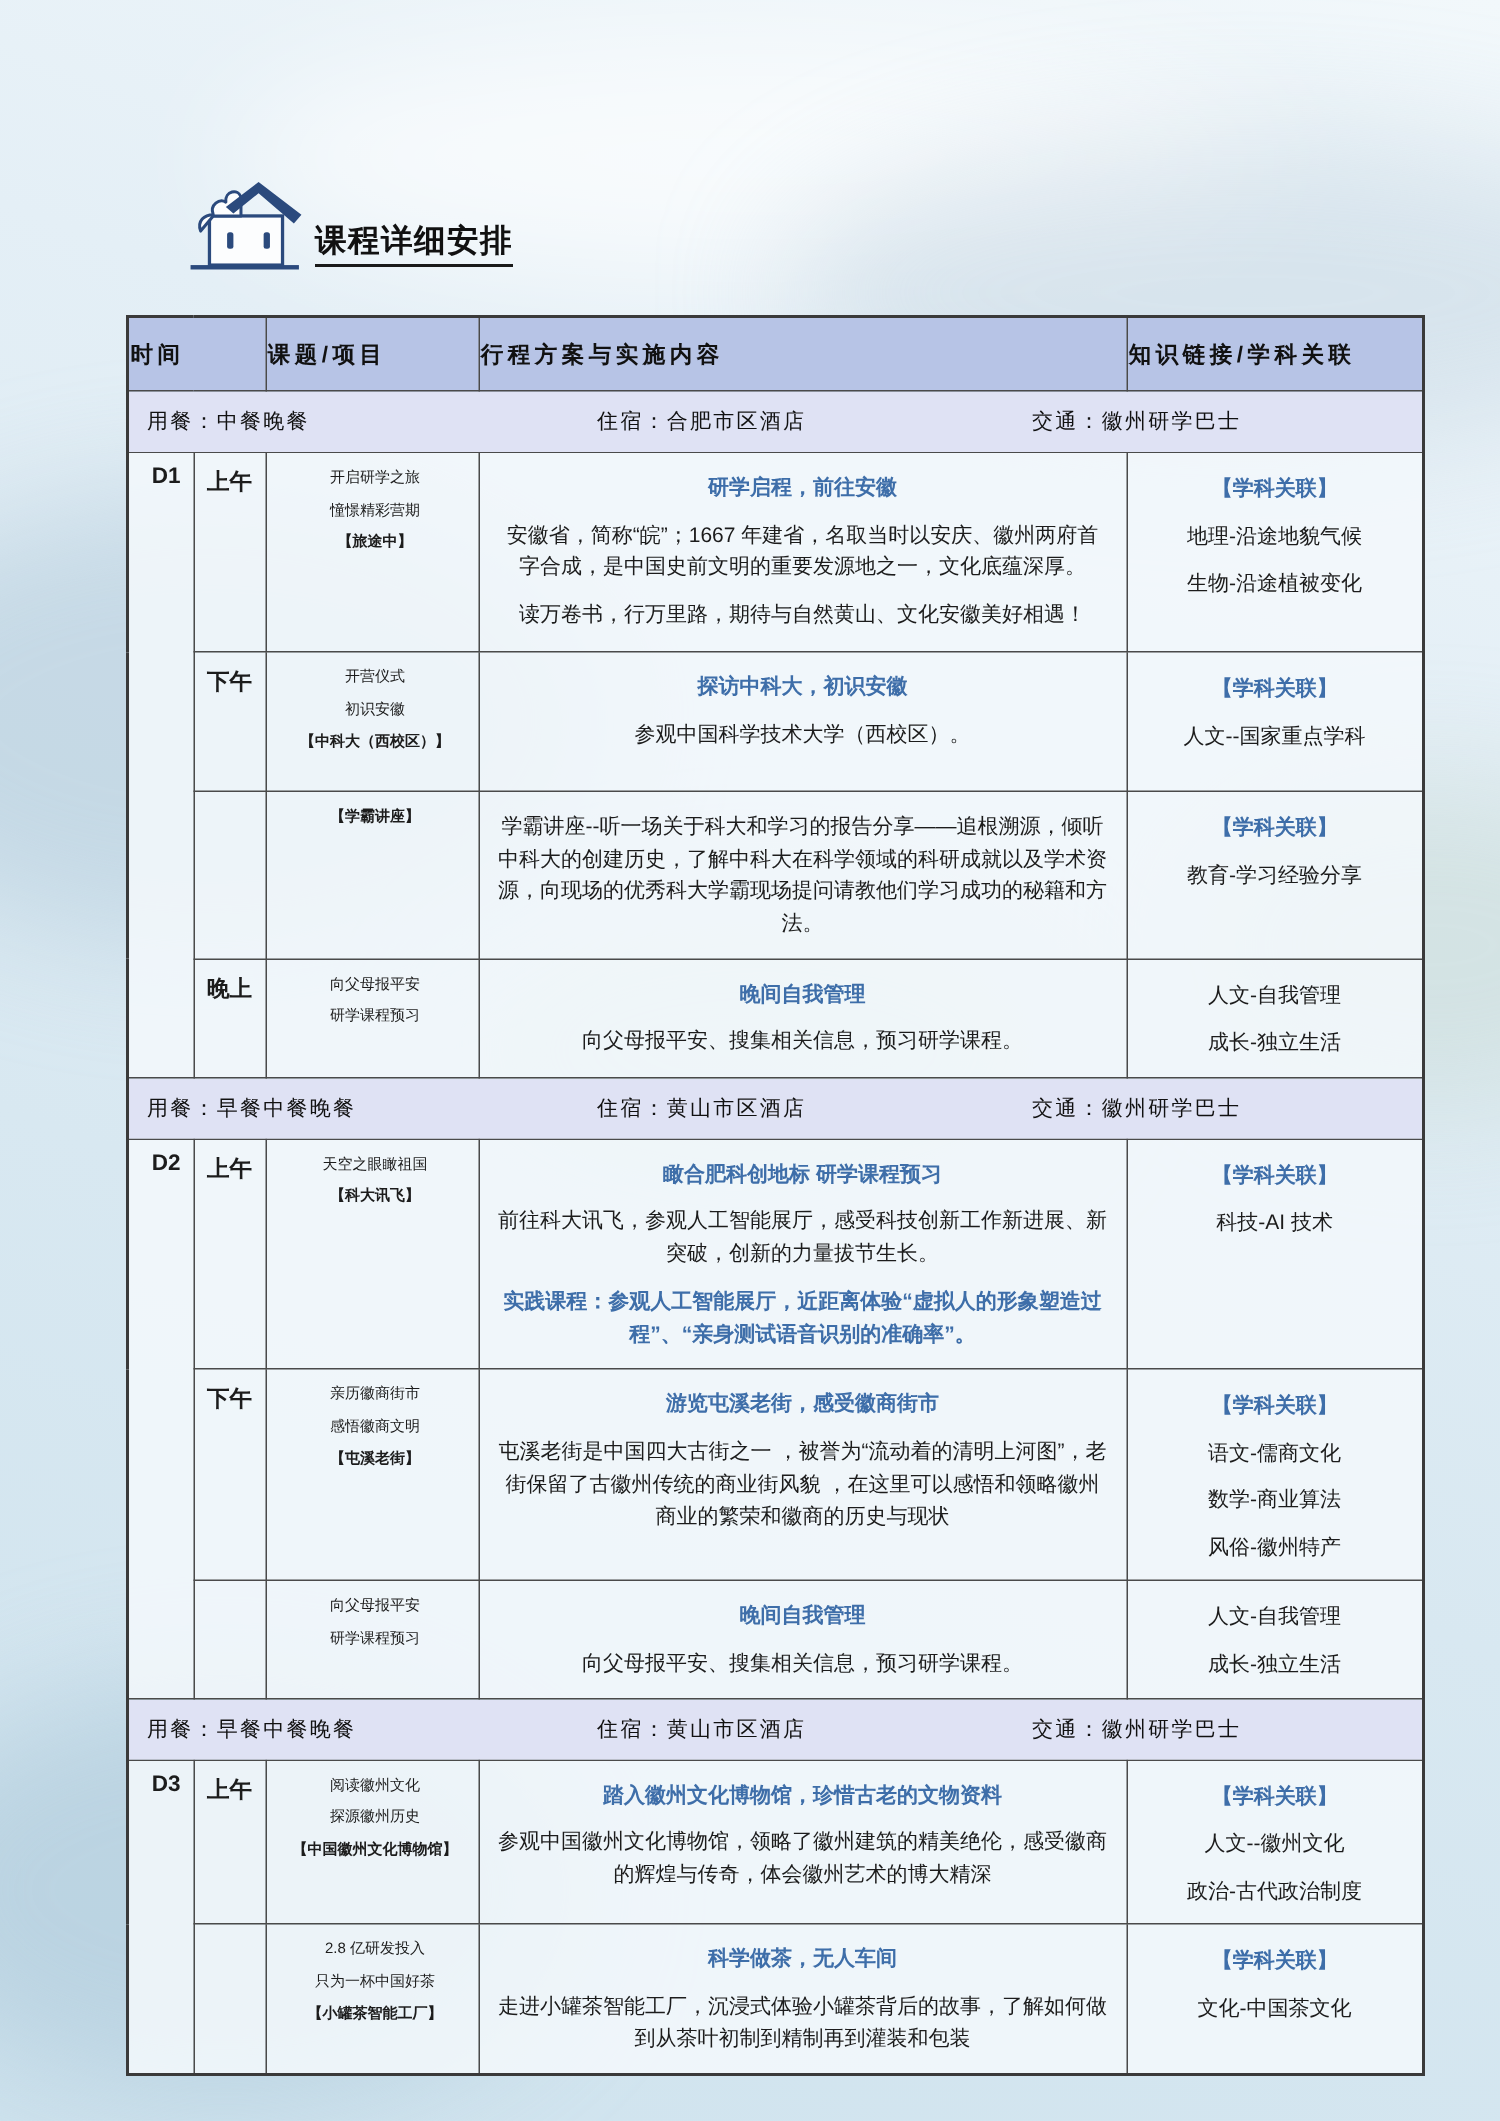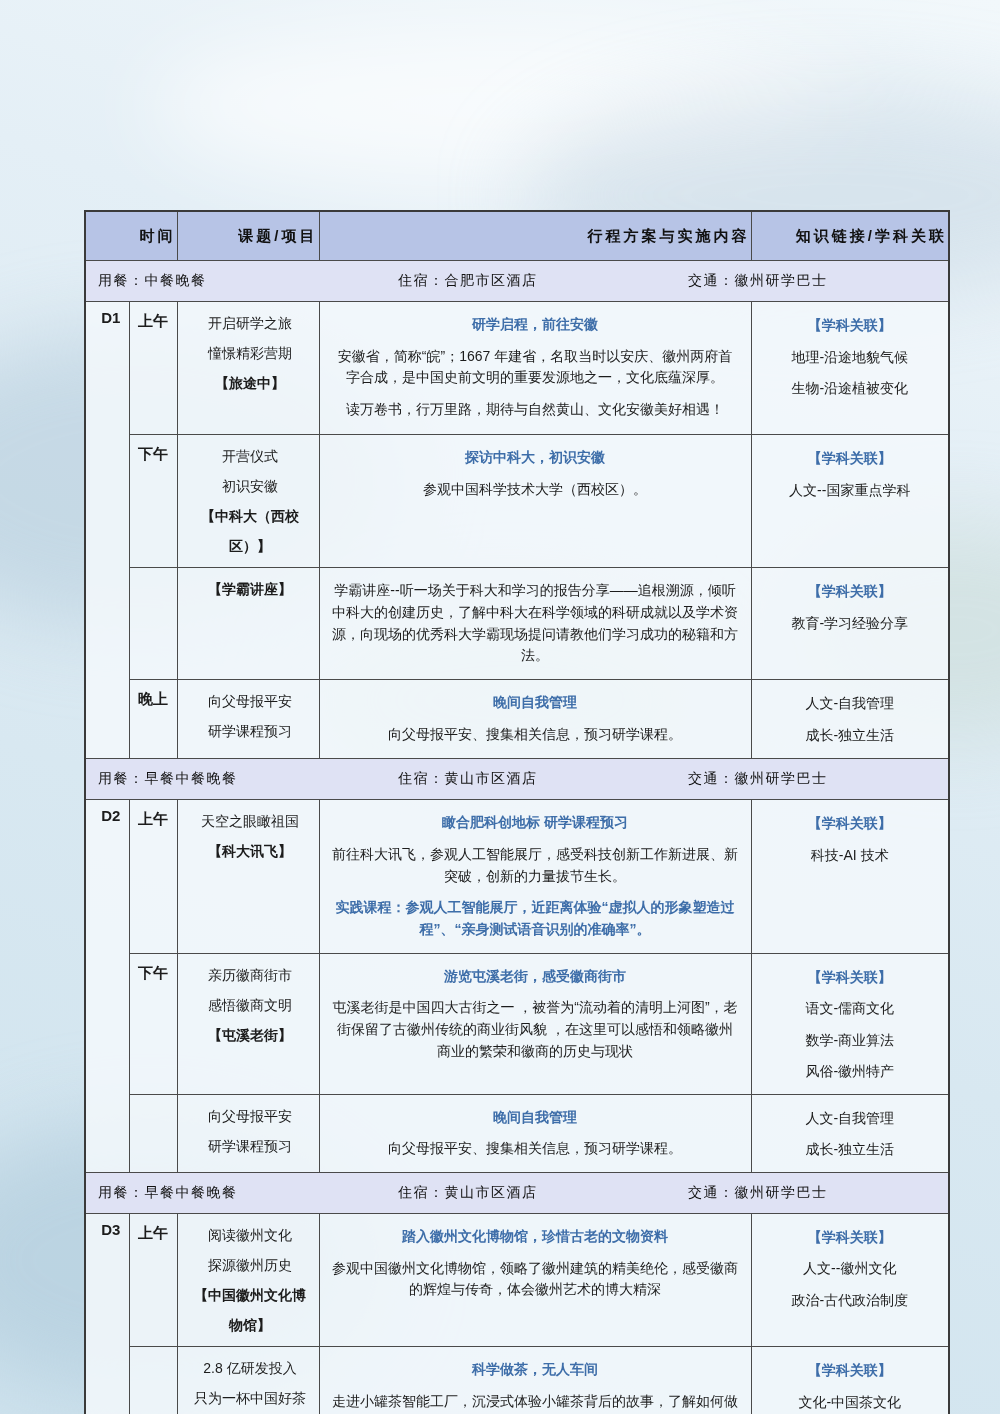--- a/index.html
+++ b/index.html
@@ -28,50 +28,61 @@
 
   
   table.schedule{
     position:absolute;left:84px;top:210px;width:864px;
     border-collapse:collapse;table-layout:fixed;
     border:2px solid #3a3a3a;
   }
   table.schedule td,table.schedule th{border:1px solid #4a4a4a;}
   tr.head th{
     background:#b7c4e6;height:46px;font-size:15px;font-weight:bold;
-    letter-spacing:3px;color:#111;text-align:right;
+    letter-spacing:3px;color:#111;text-align:left;
   }
   tr.band td{background:#dfe2f4;height:38px;position:relative;}
   .band-seg{position:absolute;top:50%;transform:translateY(-50%);
     font-weight:normal;font-size:14px;letter-spacing:1.5px;white-space:nowrap;color:#111;}
   .seg-meal{left:12px;} .seg-hotel{left:312px;} .seg-transport{left:602px;text-align:right;}
 
   td.cell{background:rgba(243,248,252,.86);vertical-align:top;text-align:center;}
   td.day{font-weight:bold;font-size:15px;padding:7px 0 0 7px;}
   td.time{font-weight:bold;font-size:15px;text-align:center;padding:10px 2px 0 2px;}
-  td.topic{font-size:14px;padding:6px 6px 6px 10px;line-height:2.15;}
+  td.topic{font-size:10px;padding:6px 6px 6px 10px;line-height:2.15;}
   td.topic .tline{white-space:normal;}
   td.topic .tbold{font-weight:bold;}
   td.content{font-size:14px;padding:2px 12px;}
   td.content p{margin:10px 0;line-height:1.55;}
   td.content p.hl{color:#3e6ea9;font-weight:bold;}
   td.know{font-size:14px;padding:8px 12px 6px 12px;line-height:2.25;}
   td.know .tag{color:#3e6ea9;font-weight:bold;}
 </style>
 </head>
 <body>
 
 <div class="page">
   <div class="blob m0"></div>
   <div class="blob m1"></div>
   <div class="blob m2"></div>
   <div class="blob m3"></div>
   <div class="blob m4"></div>
   <div class="blob m5"></div>
 
+  <div class="doc-header">
+    <svg class="house" viewBox="0 0 100 80" aria-hidden="true">
+      <rect x="6" y="73" width="86" height="3.5" fill="#2b4a7d"></rect>
+      <rect x="21" y="34" width="58" height="39" fill="#fcfdfe" stroke="#2b4a7d" stroke-width="2.6"></rect>
+      <path d="M14,46 C11,38 17,33 24,33 C21,25 29,20 34,23 C33,14 44,12 46,19 L46,34 L24,34 Z" fill="#fcfdfe" stroke="#2b4a7d" stroke-width="2.4" stroke-linejoin="round"></path>
+      <polygon points="34,27 60,7 94,33 88,40 60,16 40,32" fill="#2b4a7d"></polygon>
+      <rect x="35" y="47" width="5" height="13" rx="2" fill="#2b4a7d"></rect>
+      <rect x="64" y="47" width="5" height="13" rx="2" fill="#2b4a7d"></rect>
+    </svg>
+    <h1 class="page-title">课程详细安排</h1>
+  </div>
 
   <table class="schedule">
     <colgroup>
       <col style="width:44px">
         <col style="width:48px">
         <col style="width:142px">
       <col style="width:432px">
         <col style="width:198px">
     </colgroup>
     <tbody id="tbl">

